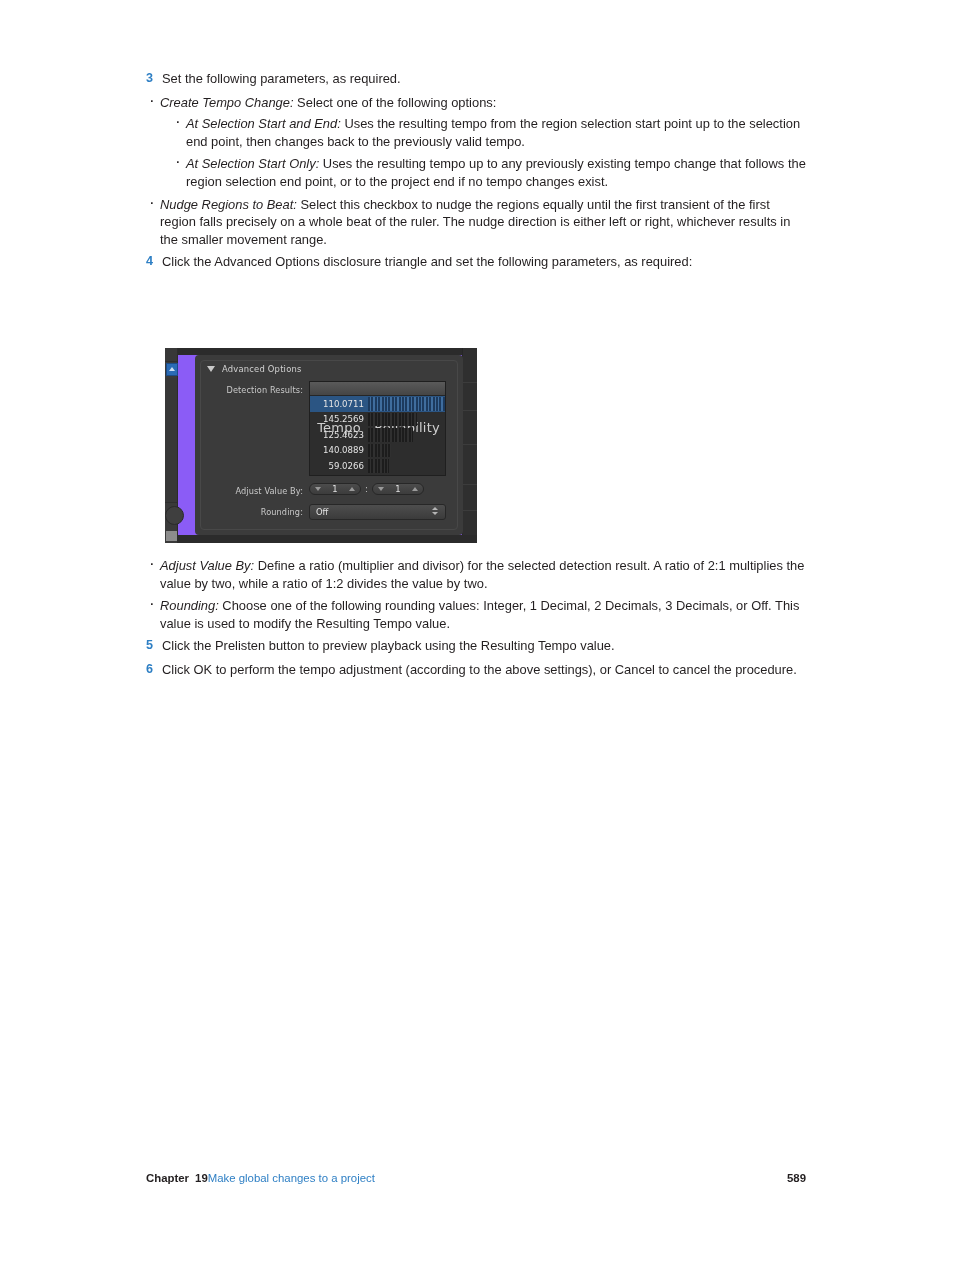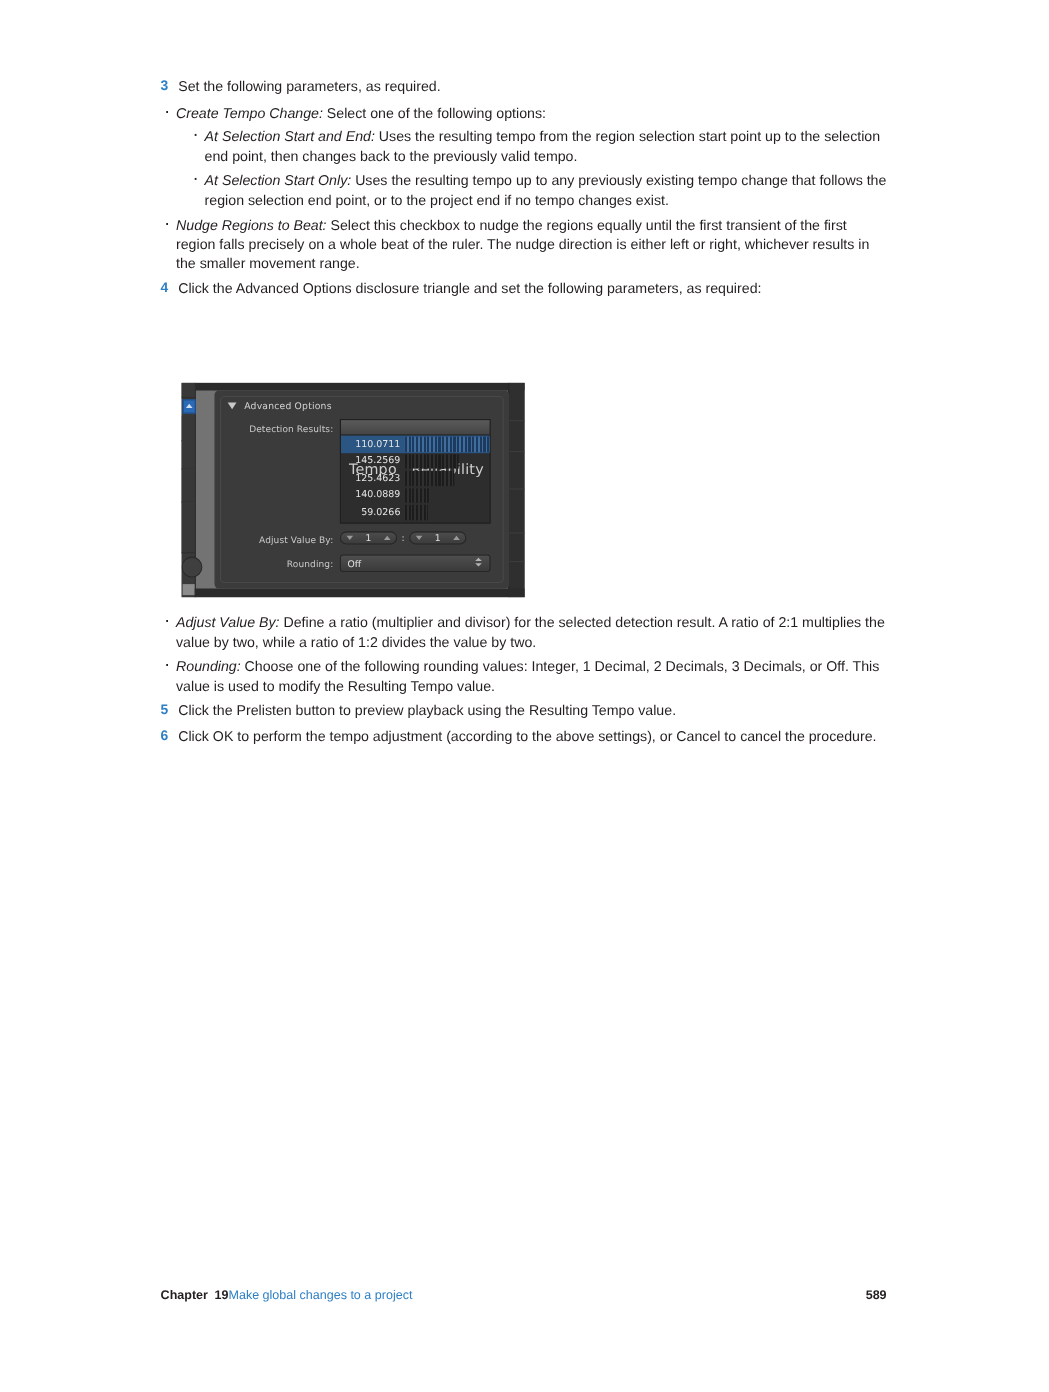--- a/index.html
+++ b/index.html
@@ -99,21 +99,21 @@
 
   .indent-1 { margin-left: 18px; }
 
   
   .shot {
     position: absolute;
     left: 165px;
     top: 348px;
     width: 312px;
     height: 195px;
-    background: #737373;
+    background: #8b5cf6;
     overflow: hidden;
     font-family: "DejaVu Sans", sans-serif;
   }
   
   .shot-left-strip {
     position: absolute;
     left: 0; top: 0;
     width: 12px; height: 100%;
     background: #3a3a3a;
     border-right: 1px solid #2c2c2c;

